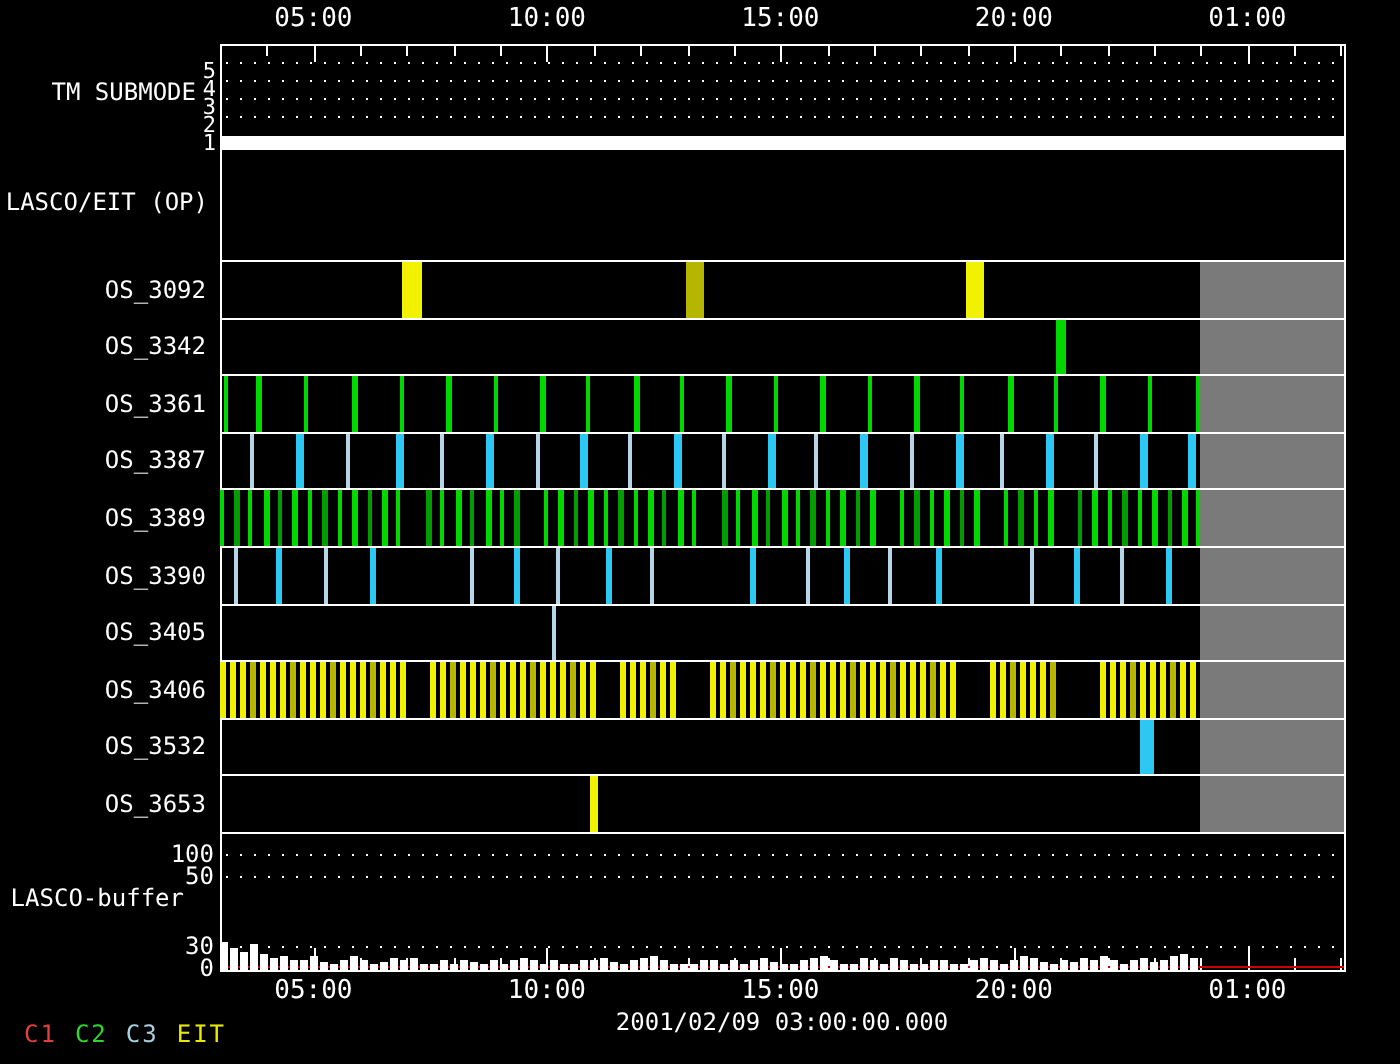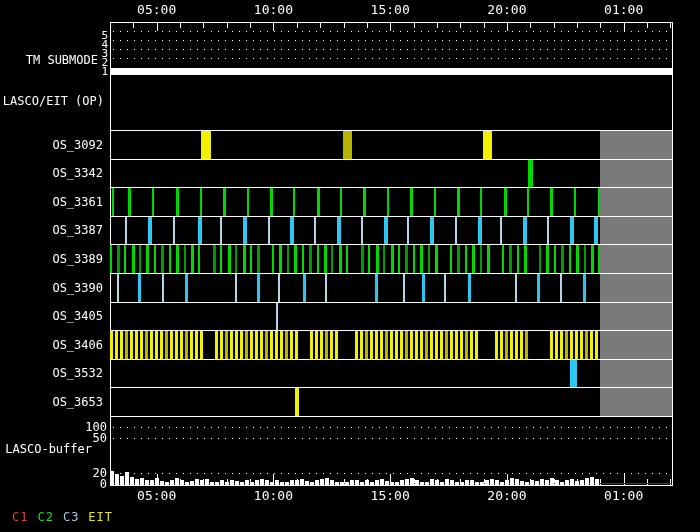--- a/index.html
+++ b/index.html
@@ -17,20 +17,21 @@
   .bar{position:absolute;}
   .legend{position:absolute;font-size:12px;line-height:13px;letter-spacing:1px;}
   .legend span{margin-right:9px;}
 </style>
 </head>
 <body>
 
 <div id="screen">
   <div id="plot"></div>
   <div class="legend" style="left:12px;top:511px;"><span style="color: rgb(224, 64, 64);">C1</span><span style="color: rgb(44, 216, 44);">C2</span><span style="color: rgb(168, 208, 224);">C3</span><span style="color: rgb(232, 232, 0);">EIT</span></div>
+  <div class="lbl" style="left:110px;top:505px;width:562px;text-align:center;">2001/02/09 03:00:00.000</div>
 <div class="hline" style="left: 110px; width: 563px; top: 22px;"></div>
     <div class="hline" style="left: 110px; width: 563px; top: 74px;"></div>
     <div class="hline" style="left: 110px; width: 563px; top: 130px;"></div>
     <div class="hline" style="left: 110px; width: 563px; top: 159px;"></div>
     <div class="hline" style="left: 110px; width: 563px; top: 187px;"></div>
     <div class="hline" style="left: 110px; width: 563px; top: 216px;"></div>
     <div class="hline" style="left: 110px; width: 563px; top: 244px;"></div>
     <div class="hline" style="left: 110px; width: 563px; top: 273px;"></div>
     <div class="hline" style="left: 110px; width: 563px; top: 302px;"></div>
     <div class="hline" style="left: 110px; width: 563px; top: 330px;"></div>
@@ -93,21 +94,21 @@
     <div class="lbl clbl" style="left: 156.7px; top: 3px; font-size: 13px;">05:00</div>
     <div class="lbl clbl" style="left: 156.7px; top: 489px; font-size: 13px;">05:00</div>
     <div class="lbl clbl" style="left: 273.45px; top: 3px; font-size: 13px;">10:00</div>
     <div class="lbl clbl" style="left: 273.45px; top: 489px; font-size: 13px;">10:00</div>
     <div class="lbl clbl" style="left: 390.2px; top: 3px; font-size: 13px;">15:00</div>
     <div class="lbl clbl" style="left: 390.2px; top: 489px; font-size: 13px;">15:00</div>
     <div class="lbl clbl" style="left: 506.95px; top: 3px; font-size: 13px;">20:00</div>
     <div class="lbl clbl" style="left: 506.95px; top: 489px; font-size: 13px;">20:00</div>
     <div class="lbl clbl" style="left: 623.7px; top: 3px; font-size: 13px;">01:00</div>
     <div class="lbl clbl" style="left: 623.7px; top: 489px; font-size: 13px;">01:00</div>
-    <div class="lbl rlbl" style="left: 0px; top: 54px; width: 98px;">TM SUBMODE</div>
+    <div class="lbl rlbl" style="left: 0px; top: 40px; width: 98px;">TM SUBMODE</div>
     <div class="lbl rlbl" style="left: 92px; width: 16px; top: 29px; font-size: 11px;">5</div>
     <div class="lbl rlbl" style="left: 92px; width: 16px; top: 38px; font-size: 11px;">4</div>
     <div class="lbl rlbl" style="left: 92px; width: 16px; top: 47px; font-size: 11px;">3</div>
     <div class="lbl rlbl" style="left: 92px; width: 16px; top: 56px; font-size: 11px;">2</div>
     <div class="lbl rlbl" style="left: 92px; width: 16px; top: 65px; font-size: 11px;">1</div>
     <div class="dotline" style="left: 113px; width: 557px; top: 31px;"></div>
     <div class="dotline" style="left: 113px; width: 557px; top: 40px;"></div>
     <div class="dotline" style="left: 113px; width: 557px; top: 49px;"></div>
     <div class="dotline" style="left: 113px; width: 557px; top: 58px;"></div>
     <div class="bar" style="left: 110px; width: 562px; top: 68px; height: 6px; background: rgb(255, 255, 255);"></div>
@@ -341,21 +342,21 @@
     <div class="bar" style="left: 600px; width: 72px; top: 331px; height: 28px; background: rgb(122, 122, 122);"></div>
     <div class="lbl rlbl" style="left: 0px; width: 103px; top: 367px;">OS_3532</div>
     <div class="bar" style="left: 570px; width: 7px; top: 360px; height: 27px; background: rgb(44, 200, 244);"></div>
     <div class="bar" style="left: 600px; width: 72px; top: 360px; height: 27px; background: rgb(122, 122, 122);"></div>
     <div class="lbl rlbl" style="left: 0px; width: 103px; top: 396px;">OS_3653</div>
     <div class="bar" style="left: 295px; width: 4px; top: 388px; height: 28px; background: rgb(242, 242, 0);"></div>
     <div class="bar" style="left: 600px; width: 72px; top: 388px; height: 28px; background: rgb(122, 122, 122);"></div>
     <div class="lbl rlbl" style="left: 0px; top: 443px; width: 92px;">LASCO-buffer</div>
     <div class="lbl rlbl" style="left: 78px; width: 29px; top: 421px;">100</div>
     <div class="lbl rlbl" style="left: 78px; width: 29px; top: 432px;">50</div>
-    <div class="lbl rlbl" style="left: 78px; width: 29px; top: 467px;">20</div>
+    <div class="lbl rlbl" style="left: 78px; width: 29px; top: 467px;">30</div>
     <div class="lbl rlbl" style="left: 78px; width: 29px; top: 478px;">0</div>
     <div class="dotline" style="left: 113px; width: 557px; top: 427px;"></div>
     <div class="dotline" style="left: 113px; width: 557px; top: 438px;"></div>
     <div class="dotline" style="left: 113px; width: 557px; top: 473px;"></div>
     <div class="bar" style="left: 110px; width: 562px; top: 483px; height: 1px; background: rgb(204, 0, 0);"></div>
     <div class="bar" style="left: 110px; width: 4px; top: 471px; height: 14px; background: rgb(255, 255, 255);"></div>
     <div class="bar" style="left: 115px; width: 4px; top: 474px; height: 11px; background: rgb(255, 255, 255);"></div>
     <div class="bar" style="left: 120px; width: 4px; top: 476px; height: 9px; background: rgb(255, 255, 255);"></div>
     <div class="bar" style="left: 125px; width: 4px; top: 472px; height: 13px; background: rgb(255, 255, 255);"></div>
     <div class="bar" style="left: 130px; width: 4px; top: 477px; height: 8px; background: rgb(255, 255, 255);"></div>

